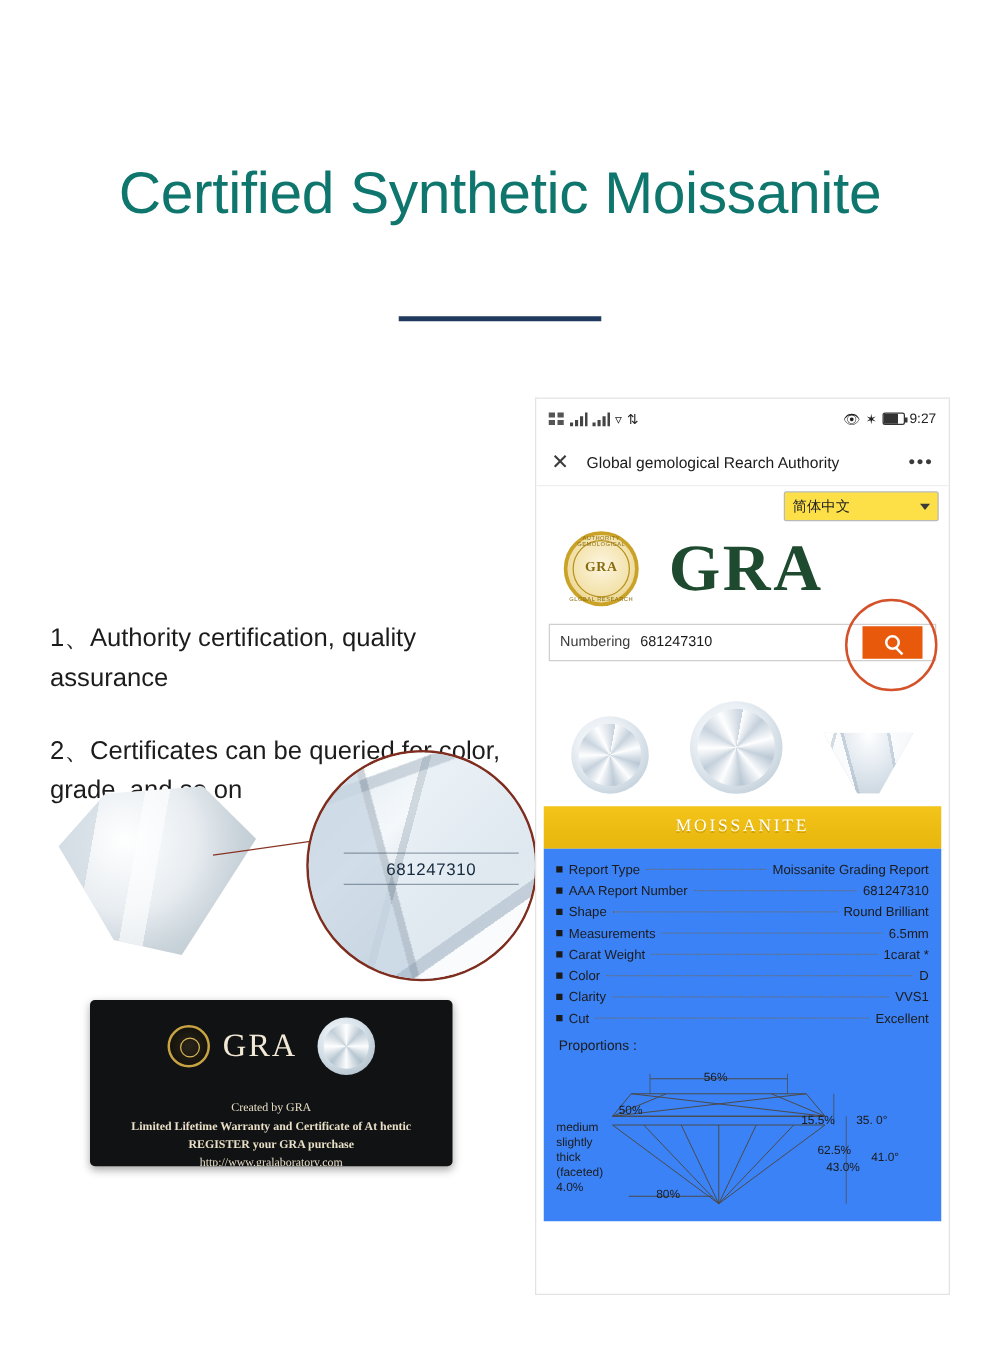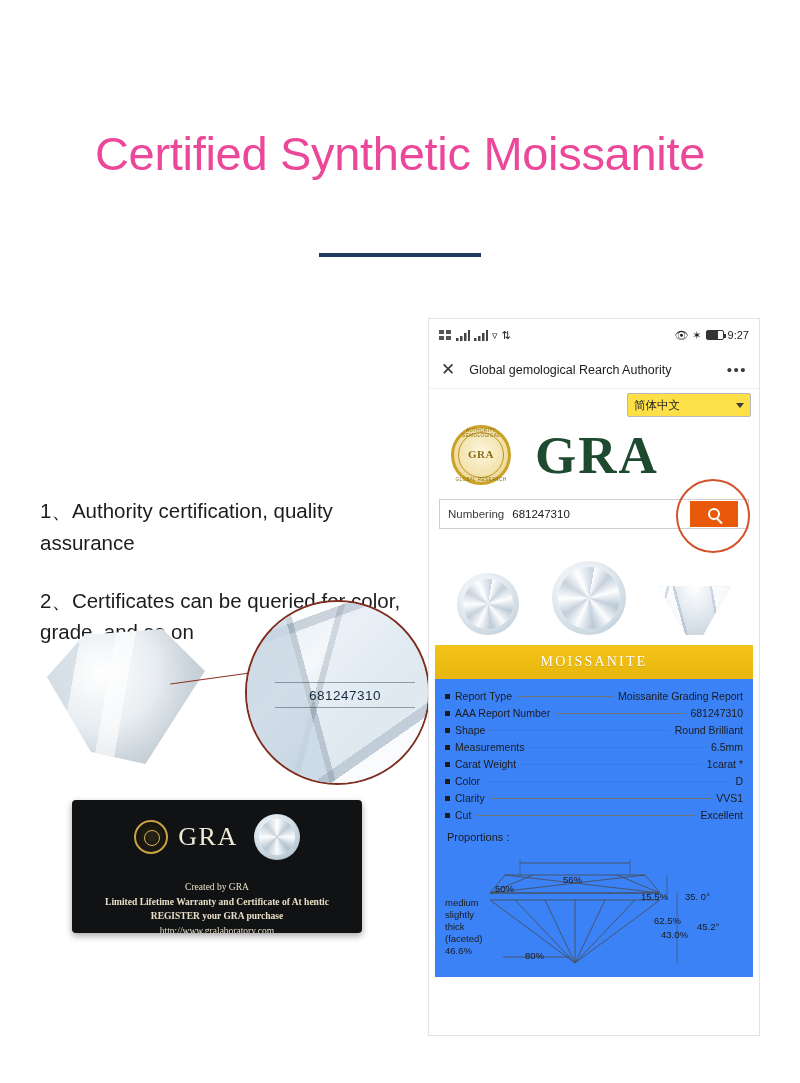--- a/index.html
+++ b/index.html
@@ -17,21 +17,21 @@
   .eyebrow {
     font-size: 21px;
     letter-spacing: 1.5px;
     color: #3a3a3a;
     font-weight: 400;
   }
   .title {
     font-size: 47px;
     font-weight: 400;
     margin-top: 30px;
-    color: #ec4899;
+    color: #0f766e;
     letter-spacing: -0.3px;
     text-align: center;
   }
   .rule {
     width: 162px; height: 4px;
     background: #1f3a5c;
     margin: 72px auto 0 auto;
   }
 
   
@@ -579,31 +579,31 @@
             <path d="M130 55 L130 118"></path>
 
             <path d="M75 18 L185 18" stroke-dasharray="0"></path>
             <path d="M75 14 L75 30 M185 14 L185 30" stroke-width="0.6"></path>
 
             <path d="M58 112 L125 112"></path>
 
             <path d="M222 30 L222 55 M232 48 L232 118" stroke-width="0.6"></path>
           </g>
         </svg>
-        <div class="dlabel" style="left:118px; top:29px;">56%</div>
+        <div class="dlabel" style="left:118px; top:12px;">56%</div>
         <div class="dlabel" style="left:50px; top:38px;">50%</div>
         <div class="dlabel" style="left:196px; top:46px;">15.5%</div>
         <div class="dlabel" style="left:240px; top:46px;">35. 0°</div>
         <div class="dlabel" style="left:209px; top:70px;">62.5%</div>
         <div class="dlabel" style="left:216px; top:84px;">43.0%</div>
-        <div class="dlabel" style="left:252px; top:76px;">45.2°</div>
+        <div class="dlabel" style="left:252px; top:76px;">41.0°</div>
         <div class="dlabel" style="left:0px; top:52px; width:62px;">medium
 slightly
 thick
 (faceted)
-46.6%</div>
+4.0%</div>
         <div class="dlabel" style="left:80px; top:105px;">80%</div>
       </div>
     </div>
   </div>
 
   <div class="bottom-pad"></div>
 </div>
 
 </body></html>

